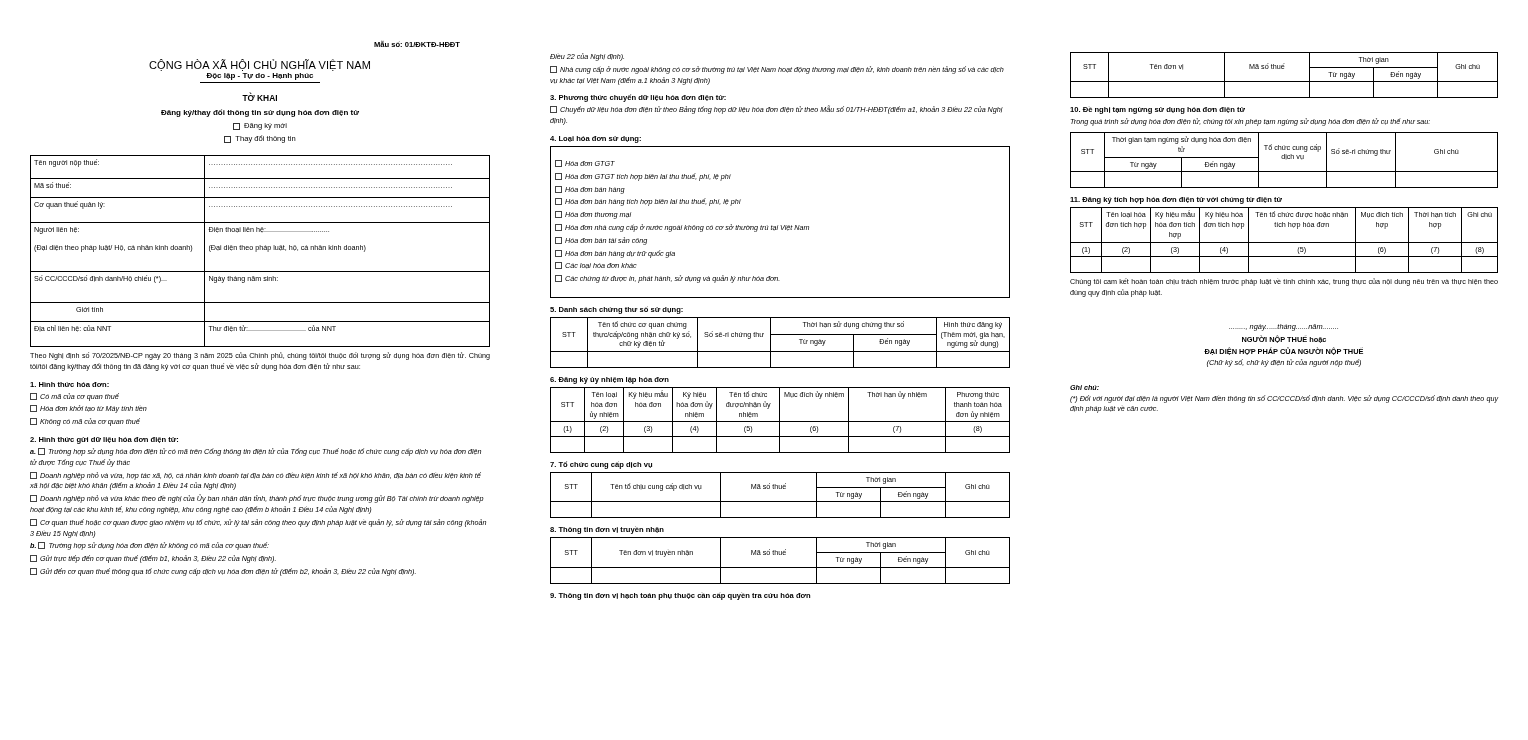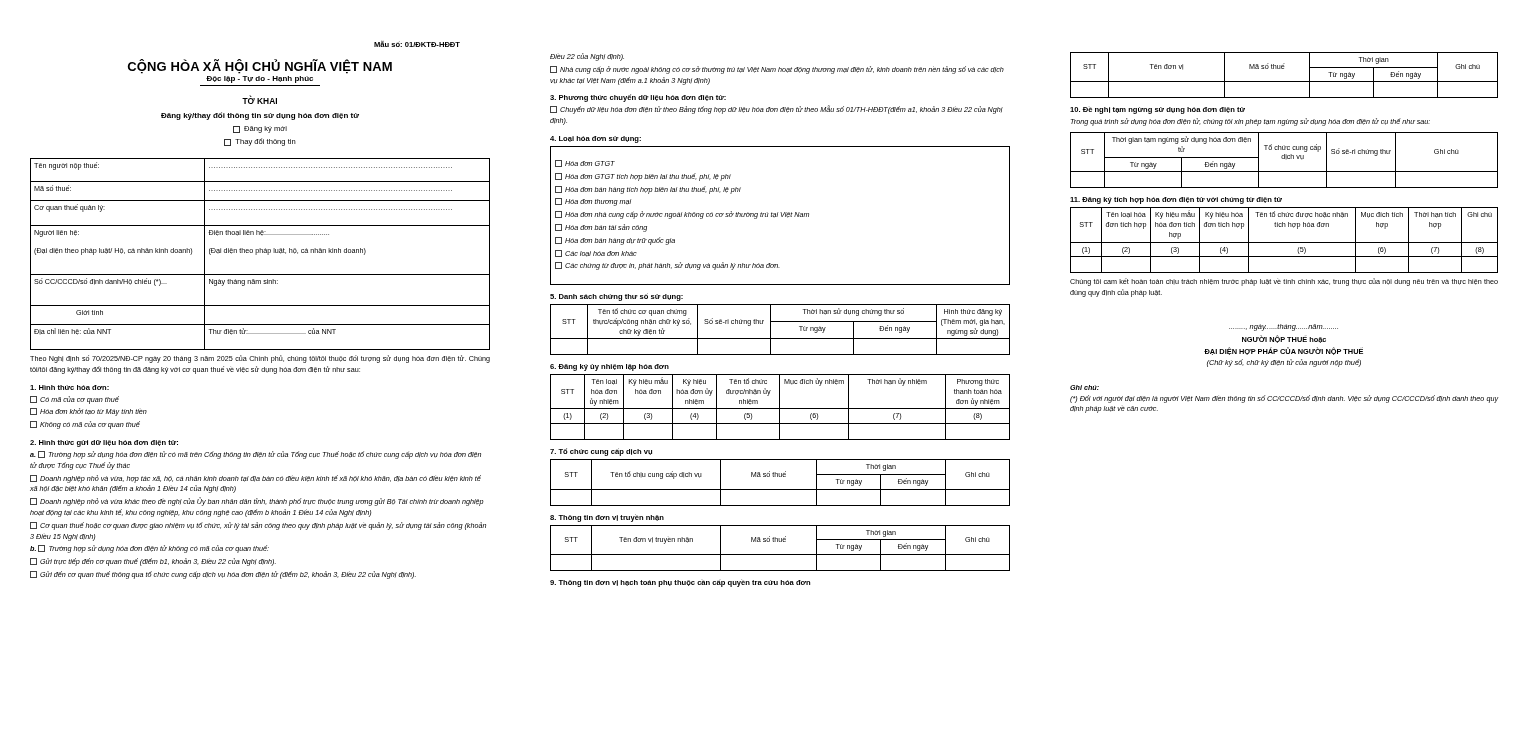--- a/index.html
+++ b/index.html
@@ -10,21 +10,21 @@
   #col2{left:520px;width:520px;}
   #col3{left:1040px;width:488px;}
   .inner{padding:40px 30px 0 30px;}
   .center{text-align:center;}
   .b{font-weight:bold;}
   .i{font-style:italic;}
   .mt4{margin-top:4px;}
   .mt10{margin-top:10px;}
   .mt12{margin-top:12px;}
   .formno{text-align:right;font-size:7.6px;font-weight:bold;padding-right:30px;}
-  .hdr1{font-size:13px;font-weight:bold;letter-spacing:.1px;}
+  .hdr1{font-size:11px;font-weight:normal;letter-spacing:.1px;}
   .hdr2{font-size:8px;font-weight:bold;}
   .title{font-size:8.4px;font-weight:bold;margin-top:10px;}
   .subtitle{font-size:8px;font-weight:bold;margin-top:5px;}
   .optline{font-size:7.6px;margin-top:4px;}
   .cb{display:inline-block;width:5px;height:5px;border:1px solid #333;margin-right:4px;vertical-align:middle;}
   .cbi{display:inline-block;width:5px;height:5px;border:1px solid #444;margin-right:3px;vertical-align:-1px;}
   table.frm{border-collapse:collapse;width:100%;font-size:7.2px;}
   table.frm td,table.frm th{border:1px solid #000;padding:2px 3px;vertical-align:top;line-height:1.35;}
   .dots{letter-spacing:.5px;}
   .secth{font-size:7.6px;font-weight:bold;margin-top:7px;margin-bottom:3px;}
@@ -117,20 +117,21 @@
       <div class="item" style="margin-top:0;">Điều 22 của Nghị định).</div>
       <div class="item"><span class="cbi"></span><span>Nhà cung cấp ở nước ngoài không có cơ sở thường trú tại Việt Nam hoạt động thương mại điện tử, kinh doanh trên nền tảng số và các dịch vụ khác tại Việt Nam (điểm a.1 khoản 3 Nghị định)</span></div>
 
       <div class="secth">3. Phương thức chuyển dữ liệu hóa đơn điện tử:</div>
       <div class="item"><span class="cbi"></span><span>Chuyển dữ liệu hóa đơn điện tử theo Bảng tổng hợp dữ liệu hóa đơn điện tử theo Mẫu số 01/TH-HĐĐT(điểm a1, khoản 3 Điều 22 của Nghị định).</span></div>
 
       <div class="secth">4. Loại hóa đơn sử dụng:</div>
       <div style="border:1px solid #000;padding:12px 4px;">
         <div class="item" style="margin-top:0;"><span class="cbi"></span><span>Hóa đơn GTGT</span></div>
         <div class="item"><span class="cbi"></span><span>Hóa đơn GTGT tích hợp biên lai thu thuế, phí, lệ phí</span></div>
+        <div class="item"><span class="cbi"></span><span>Hóa đơn bán hàng</span></div>
         <div class="item"><span class="cbi"></span><span>Hóa đơn bán hàng tích hợp biên lai thu thuế, phí, lệ phí</span></div>
         <div class="item"><span class="cbi"></span><span>Hóa đơn thương mại</span></div>
         <div class="item"><span class="cbi"></span><span>Hóa đơn nhà cung cấp ở nước ngoài không có cơ sở thường trú tại Việt Nam</span></div>
         <div class="item"><span class="cbi"></span><span>Hóa đơn bán tài sản công</span></div>
         <div class="item"><span class="cbi"></span><span>Hóa đơn bán hàng dự trữ quốc gia</span></div>
         <div class="item"><span class="cbi"></span><span>Các loại hóa đơn khác</span></div>
         <div class="item"><span class="cbi"></span><span>Các chứng từ được in, phát hành, sử dụng và quản lý như hóa đơn.</span></div>
       </div>
 
       <div class="secth">5. Danh sách chứng thư số sử dụng:</div>

